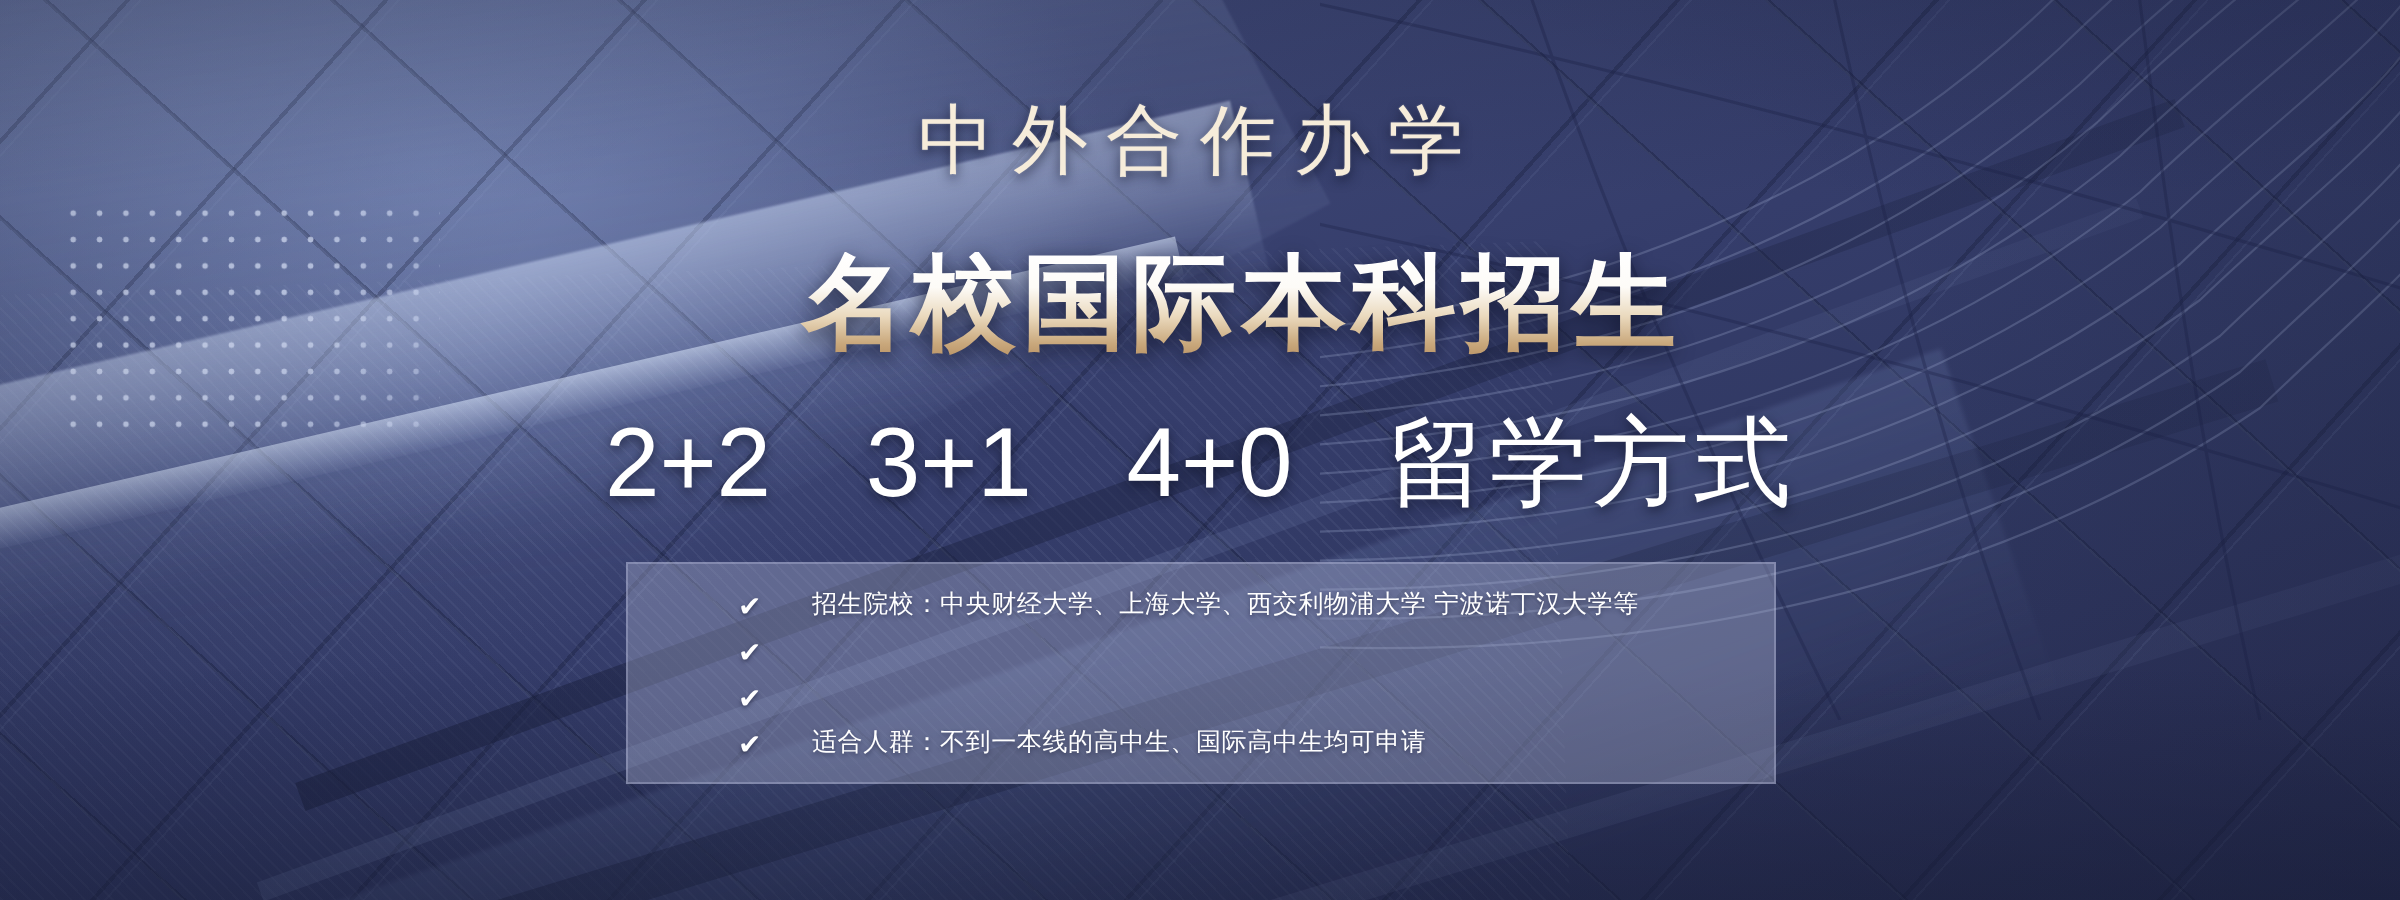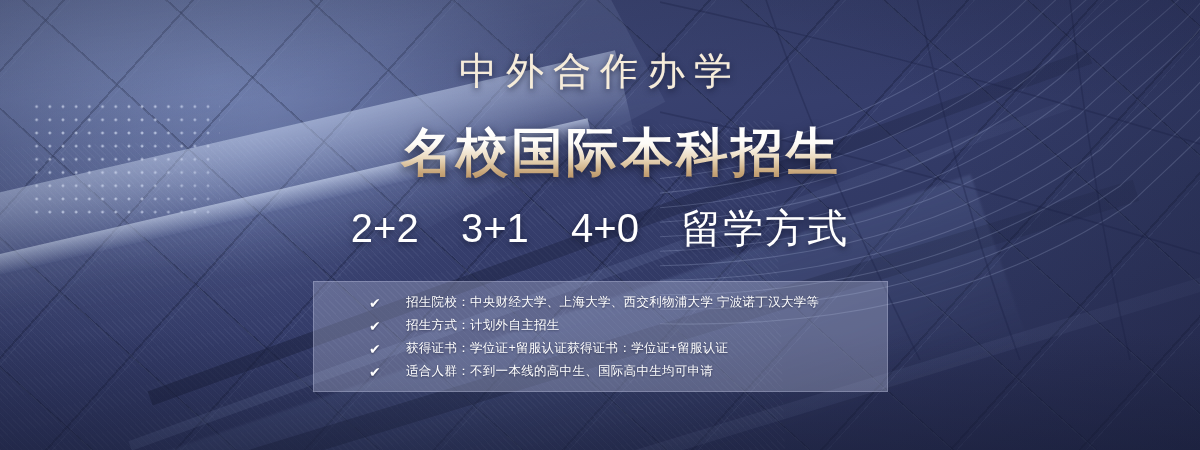--- a/index.html
+++ b/index.html
@@ -169,21 +169,21 @@
     color: transparent;
     -webkit-text-fill-color: transparent;
     filter: drop-shadow(0 3px 5px rgba(14,18,40,0.80));
     padding-left: 42px;
   }
 
   .subline {
     position: absolute;
     top: 208px;
     left: 0; right: 0;
-    font-size: 40px;
+    font-size: 49px;
     line-height: 1;
     color: #ffffff;
     font-weight: 400;
     letter-spacing: 1px;
     text-shadow: 0 2px 6px rgba(14,18,40,0.7);
   }
   .subline .mode { letter-spacing: 0px; }
   .subline .gap { display: inline-block; width: 18px; }
   .subline .way { letter-spacing: 2px; }
 
@@ -294,25 +294,23 @@
     </div>
 
     <div class="info-panel">
       <ul class="info-list" id="info-list">
           <li class="info-item">
             <span class="check-icon">✔</span>
             <span class="info-text">招生院校：中央财经大学、上海大学、西交利物浦大学  宁波诺丁汉大学等</span>
           </li>
           <li class="info-item">
             <span class="check-icon">✔</span>
-            <span class="info-text">招生方式：计划外自主招生</span>
           </li>
           <li class="info-item">
             <span class="check-icon">✔</span>
-            <span class="info-text">获得证书：学位证+留服认证获得证书：学位证+留服认证</span>
           </li>
           <li class="info-item">
             <span class="check-icon">✔</span>
             <span class="info-text">适合人群：不到一本线的高中生、国际高中生均可申请</span>
           </li>
         </ul>
     </div>
 
   </div>
 </div>

